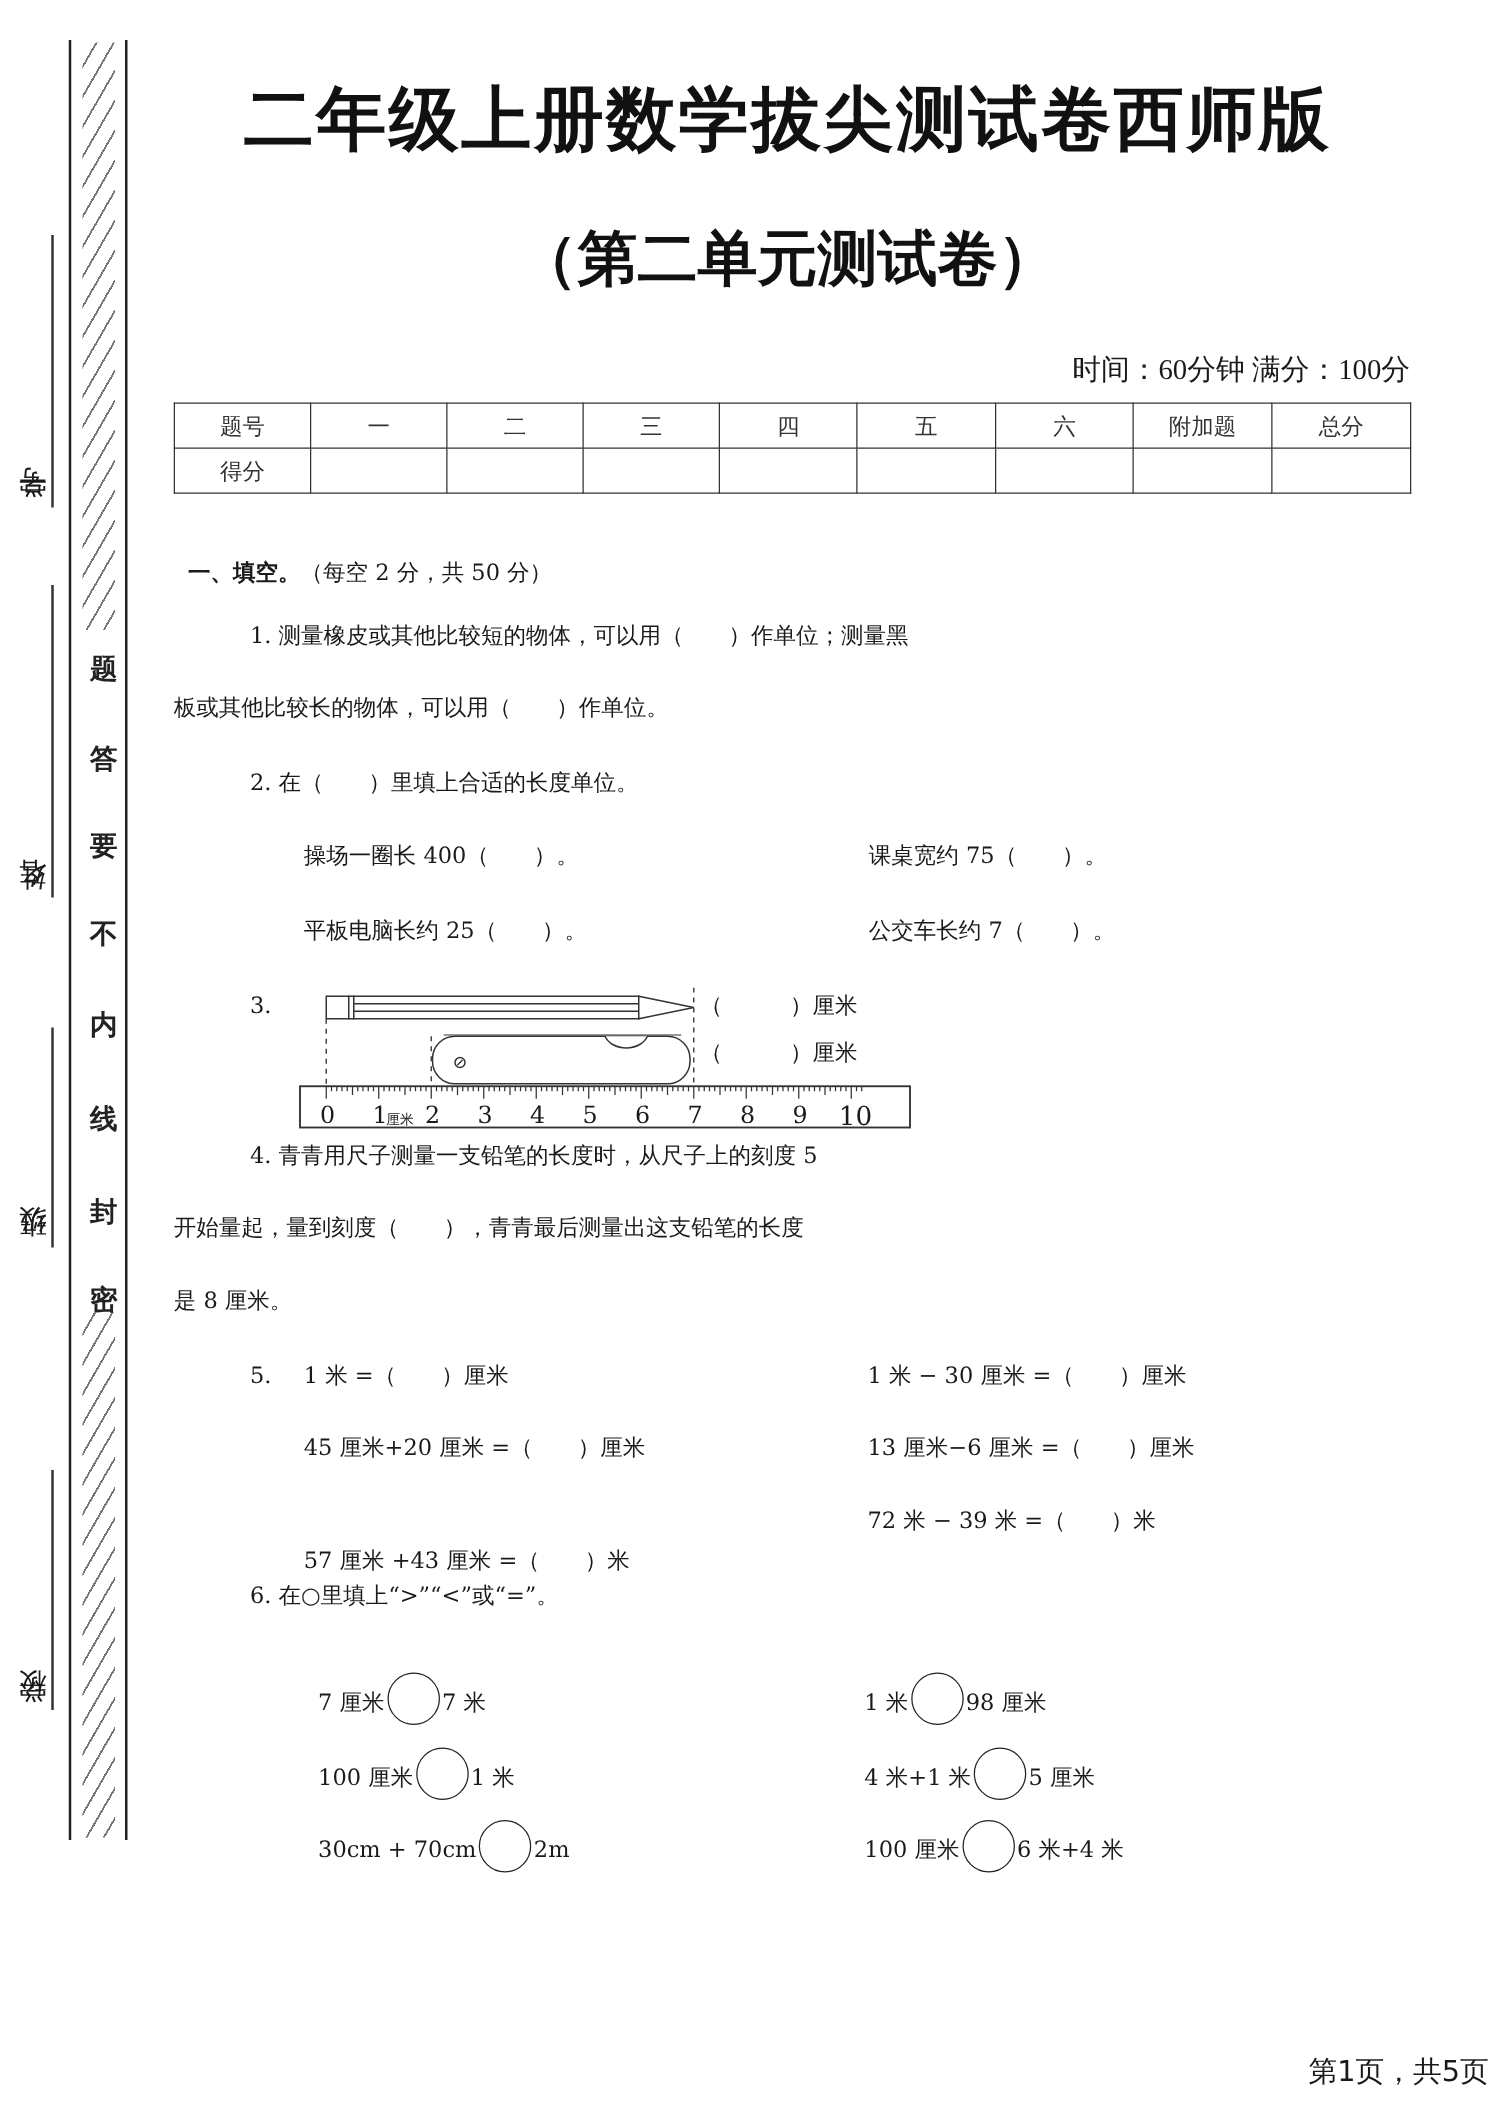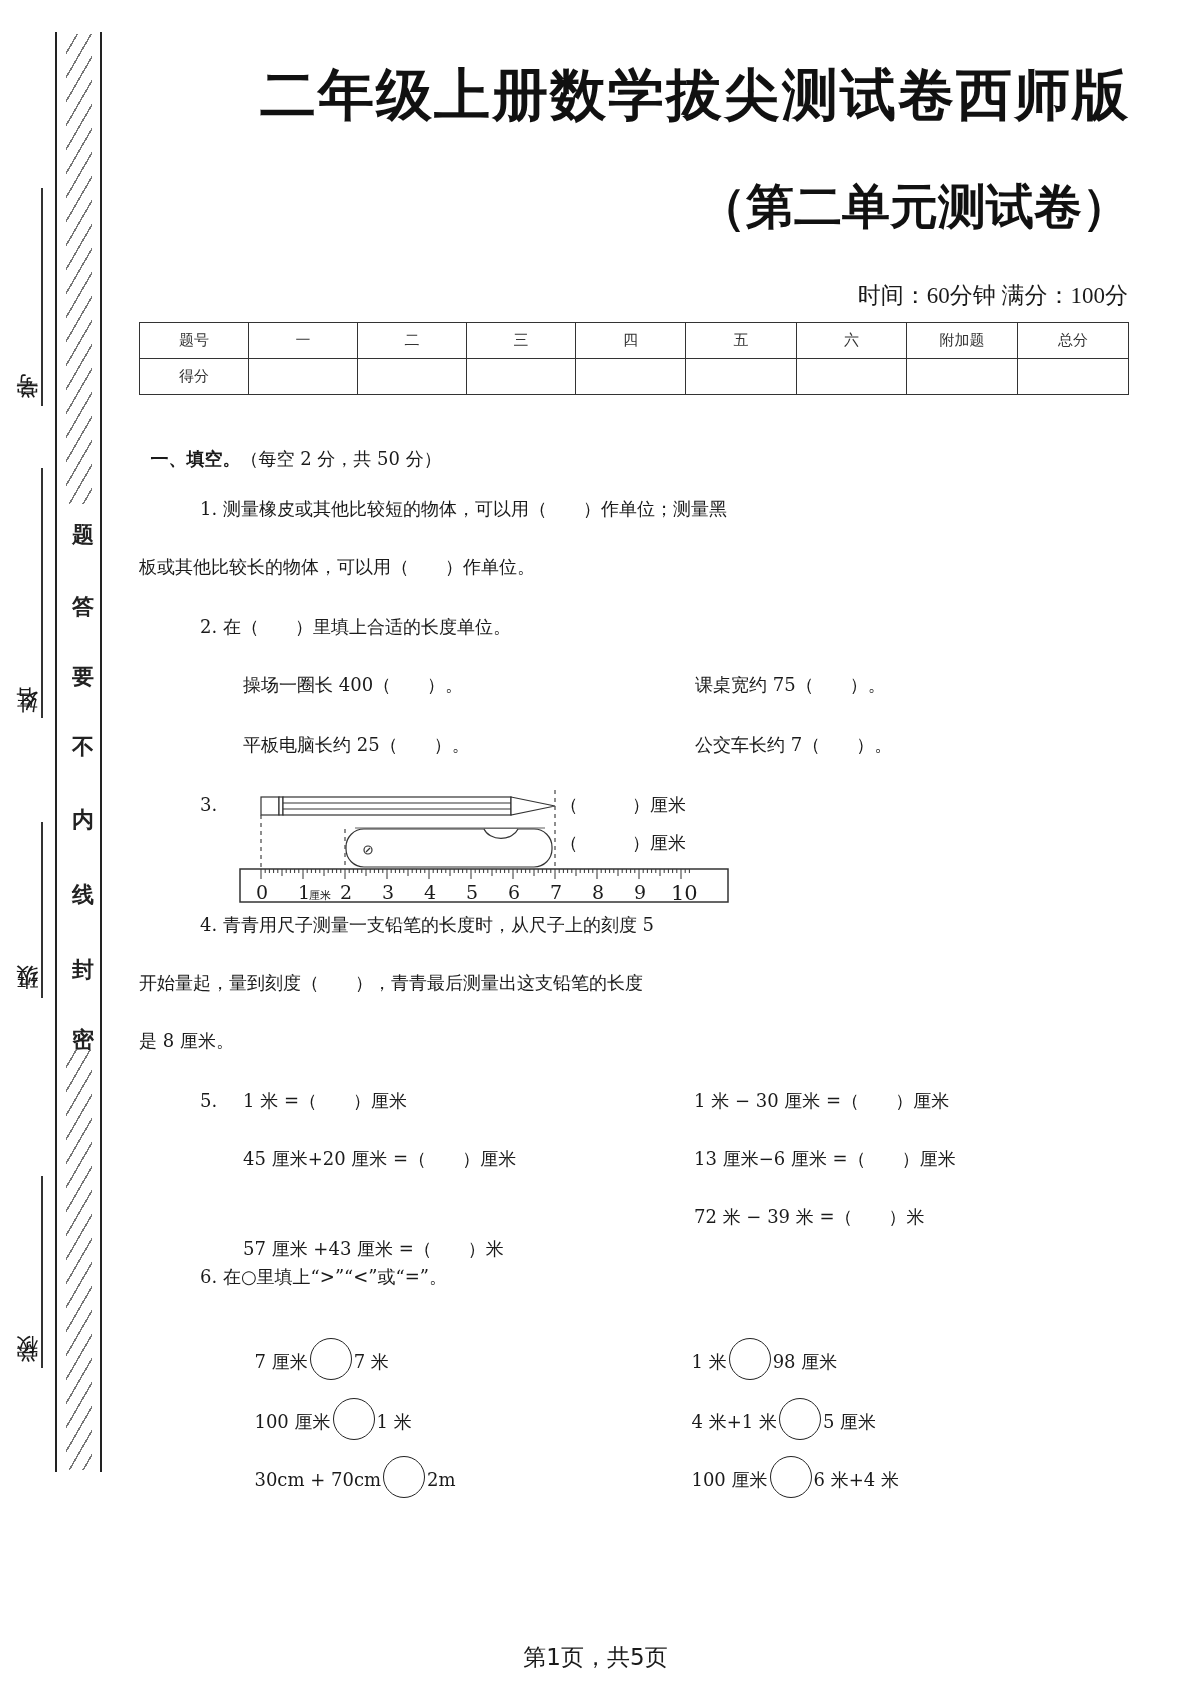--- a/index.html
+++ b/index.html
@@ -10,35 +10,35 @@
   
   .strip-line { position:absolute; width:2px; background:#222; }
   .hatch { position:absolute; left:66px; width:26px;
            background: repeating-linear-gradient(-60deg, transparent 0px, transparent 7px, #777 7px, #777 8.5px, transparent 8.5px, transparent 12px); }
   .vlabel { position:absolute; writing-mode: vertical-rl; transform: rotate(180deg);
             font-size:22px; letter-spacing:4px; font-family:"DejaVu Serif", serif; }
   .fill-line { position:absolute; width:2px; background:#333; left:41px; }
   .seal-char { position:absolute; left:70px; font-size:22px; font-weight:bold; width:26px; text-align:center;
                font-family:"DejaVu Sans", sans-serif; color:#222; }
 
-  .title { position:absolute; left:130px; width:1000px; text-align:right;
+  .title { position:absolute; left:130px; width:1000px; text-align:center;
            font-family:"DejaVu Sans", "Liberation Sans", sans-serif; font-weight:bold; color:#111; }
   .meta { position:absolute; right:63px; top:280px; font-size:23px;
           font-family:Liberation Serif, serif; }
 
   table.score { position:absolute; left:139px; top:322px; border-collapse:collapse; }
   table.score td { border:1.5px solid #333; height:35px; text-align:center;
-                   font-size:15px; color:#333; padding:0; }
+                   font-size:18px; color:#333; padding:0; }
 
   .line { position:absolute; font-size:18px; white-space:pre; line-height:1; }
   .sec { font-weight:bold; font-family:"DejaVu Sans", sans-serif; }
   .circle { display:inline-block; width:40px; height:40px; border:1.5px solid #222;
             border-radius:50%; vertical-align:middle; margin:-8px 2px 0 2px; }
 
-  .footer { position:absolute; top:1642px; left:0; width:1191px; text-align:center;
+  .footer { position:absolute; top:1642px; left:0; width:1191px; text-align:right;
             font-size:23px; font-family:"DejaVu Sans", "Liberation Sans", sans-serif; }
 </style>
 </head>
 <body>
 
 <div>
   <div class="strip-line" style="left:55px;top:32px;height:1440px;"></div>
   <div class="strip-line" style="left:100px;top:32px;height:1440px;"></div>
   <div class="hatch" style="top:34px;height:470px;"></div>
   <div class="hatch" style="top:1050px;height:420px;"></div>

